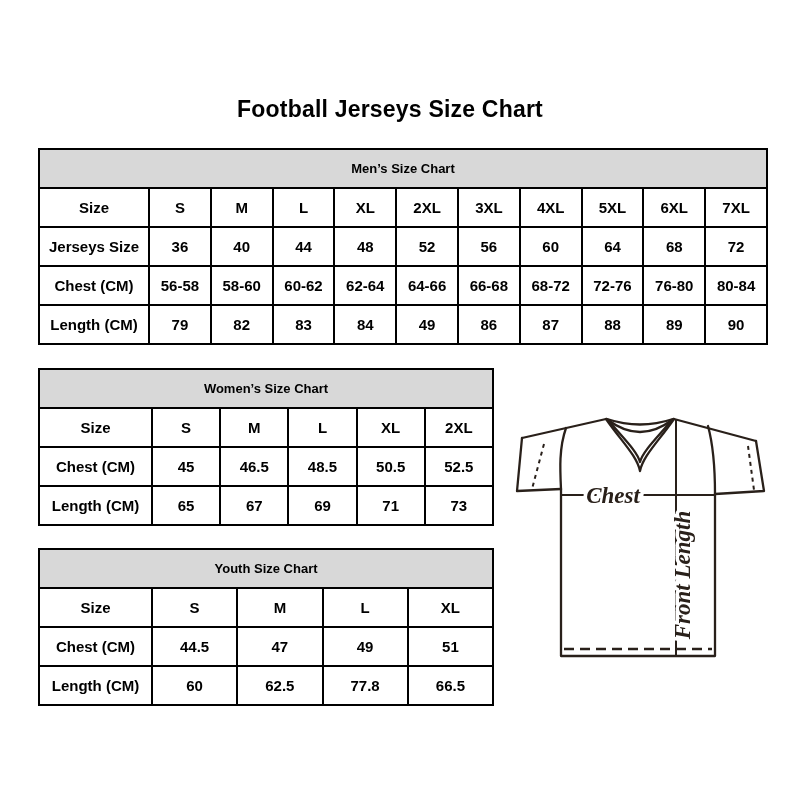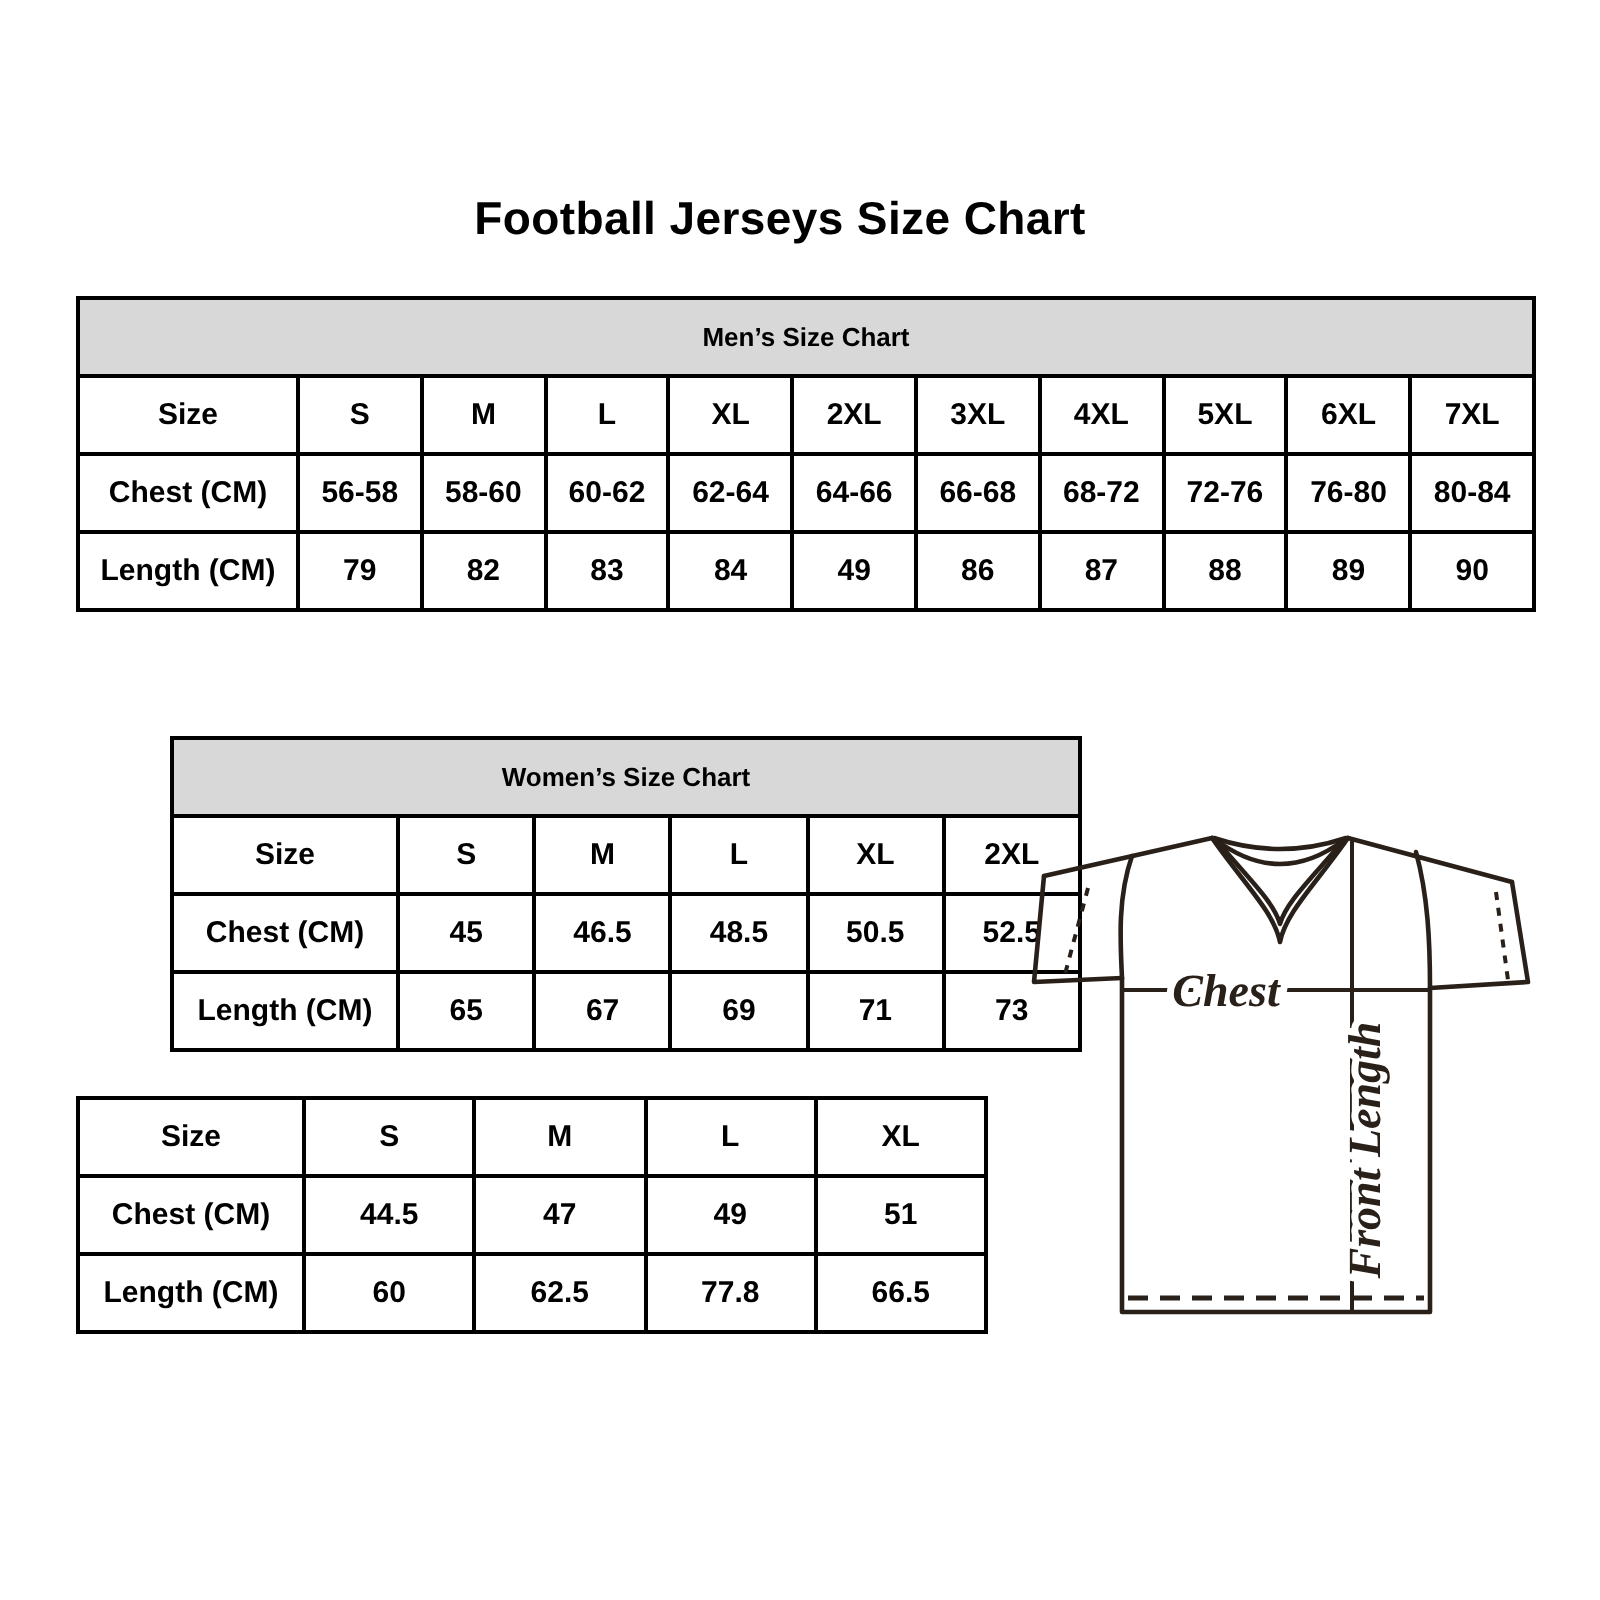--- a/index.html
+++ b/index.html
@@ -6,21 +6,21 @@
   .page{position:relative;width:800px;height:800px;background:var(--bg,#ffffff);
         font-family:"Liberation Sans",sans-serif;color:var(--text,#000);overflow:hidden;}
   .title{position:absolute;top:96px;left:0;width:780px;text-align:center;
          font-size:23px;font-weight:bold;letter-spacing:0.2px;}
   table.size-table{position:absolute;border-collapse:collapse;table-layout:fixed;
          text-align:center;font-weight:bold;font-size:15px;color:var(--text,#000);}
   .size-table td{border:2px solid var(--border,#000);height:37px;padding:0;overflow:hidden;
          vertical-align:middle;}
   .size-table tr.hdr td{background:var(--header-bg,#d8d8d8);font-size:13px;}
   #men{left:38px;top:148px;width:728px;}
-  #women{left:38px;top:368px;width:454px;margin-left:47px;}
+  #women{left:38px;top:368px;width:454px;}
   #youth{left:38px;top:548px;width:454px;}
   .jersey{position:absolute;left:500px;top:403px;}
   .jline{fill:none;stroke:var(--jersey-outline,#29201a);stroke-width:2.3;
          stroke-linejoin:round;stroke-linecap:round;}
   .jmeas{fill:none;stroke:var(--jersey-outline,#29201a);stroke-width:2;}
   .jdash-cuff{fill:none;stroke:var(--jersey-outline,#29201a);stroke-width:2;stroke-dasharray:4 4;}
   .jdash-hem{fill:none;stroke:var(--jersey-outline,#29201a);stroke-width:2.4;stroke-dasharray:10 6;}
   .jtext{font-family:"Liberation Serif",serif;font-weight:bold;font-style:italic;
          font-size:23px;fill:var(--jersey-outline,#29201a);
          paint-order:stroke;stroke:#ffffff;stroke-width:7px;}
@@ -57,20 +57,33 @@
       <td>L</td>
       <td>XL</td>
       <td>2XL</td>
       <td>3XL</td>
       <td>4XL</td>
       <td>5XL</td>
       <td>6XL</td>
       <td>7XL</td>
     </tr>
     <tr>
+      <td>Jerseys Size</td>
+      <td>36</td>
+      <td>40</td>
+      <td>44</td>
+      <td>48</td>
+      <td>52</td>
+      <td>56</td>
+      <td>60</td>
+      <td>64</td>
+      <td>68</td>
+      <td>72</td>
+    </tr>
+    <tr>
       <td>Chest (CM)</td>
       <td>56-58</td>
       <td>58-60</td>
       <td>60-62</td>
       <td>62-64</td>
       <td>64-66</td>
       <td>66-68</td>
       <td>68-72</td>
       <td>72-76</td>
       <td>76-80</td>
@@ -134,20 +147,23 @@
 
   <table id="youth" class="size-table">
     <colgroup>
       <col style="width:113px">
       <col style="width:85.25px">
         <col style="width:85.25px">
         <col style="width:85.25px">
         <col style="width:85.25px">
     </colgroup>
     <tbody>
+        <tr class="hdr">
+      <td colspan="5">Youth Size Chart</td>
+    </tr>
     <tr>
       <td>Size</td>
       <td>S</td>
       <td>M</td>
       <td>L</td>
       <td>XL</td>
     </tr>
     <tr>
       <td>Chest (CM)</td>
       <td>44.5</td>

